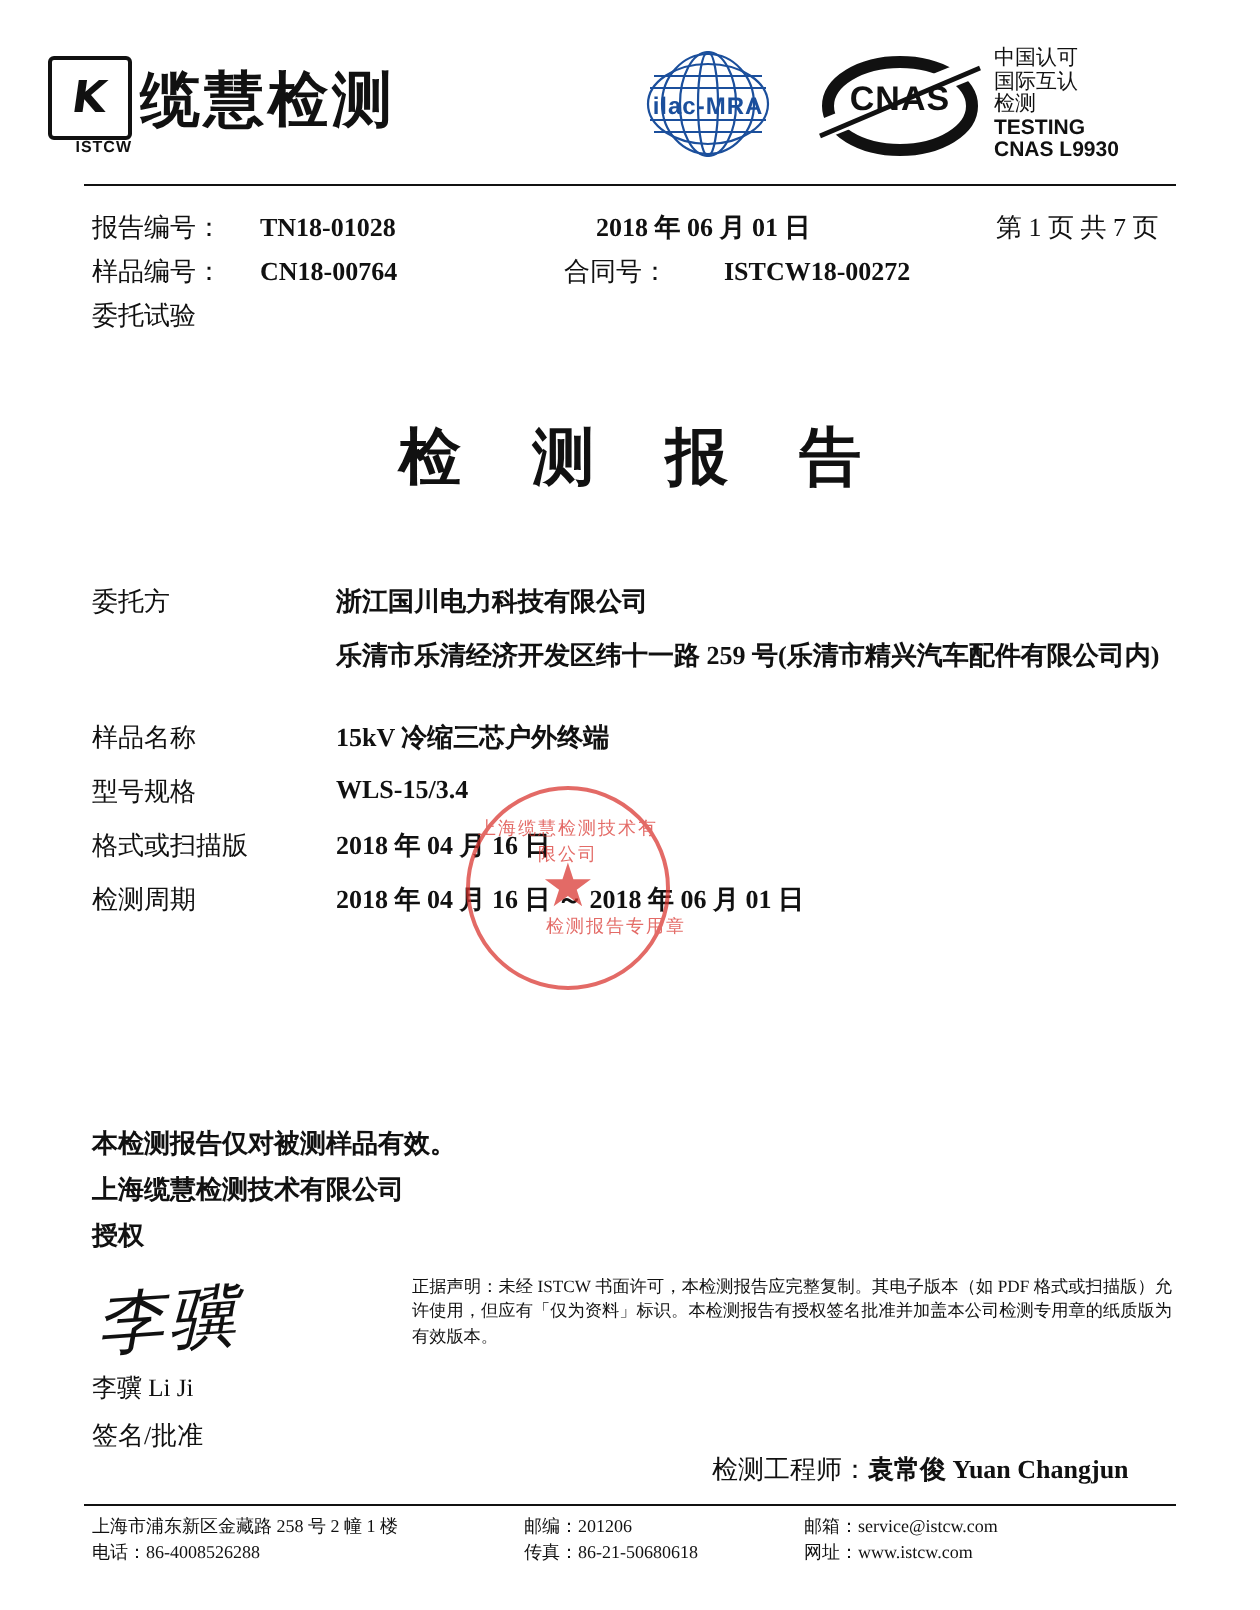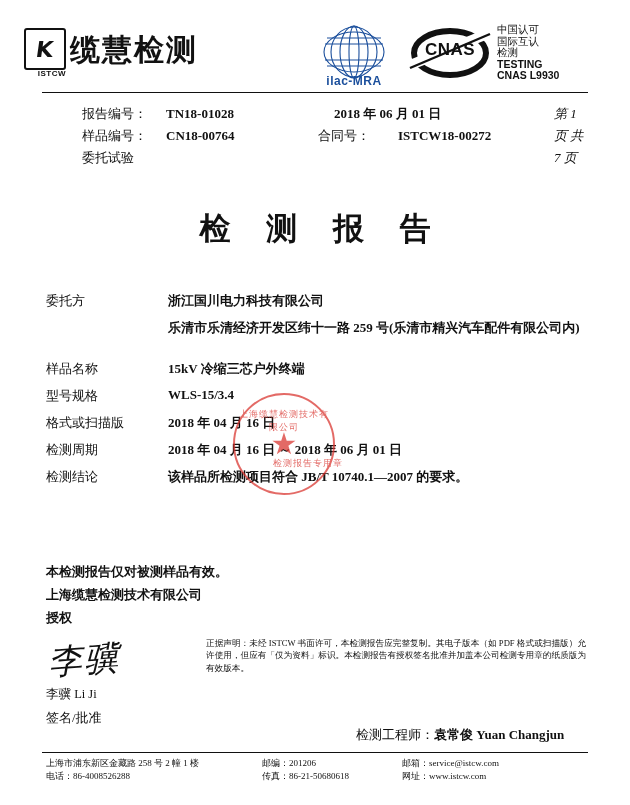--- a/index.html
+++ b/index.html
@@ -84,21 +84,20 @@
     position: absolute;
     left: 0;
     top: 22px;
     width: 76px;
     text-align: center;
     font-family: "Liberation Sans", sans-serif;
     font-size: 12px;
     font-weight: bold;
     color: #1b4f9c;
     letter-spacing: 0.5px;
-    margin-top: 28px;
   }
 
   .cnas {
     position: absolute;
     left: 408px;
     top: 12px;
     width: 84px;
     height: 54px;
   }
   .cnas-text {
@@ -140,36 +139,35 @@
     position: absolute;
     left: 46px;
     top: 103px;
     width: 540px;
     font-size: 13px;
     line-height: 22px;
   }
   .info-row {
     position: relative;
     height: 22px;
-    margin-left: 36px;
   }
   .lbl {
     position: absolute;
     left: 0;
     font-size: 13px;
   }
   .val {
     position: absolute;
     font-size: 13px;
     font-weight: bold;
     font-family: "Liberation Serif", serif;
   }
   .r1-no { left: 84px; }
   .r1-date { left: 252px; }
-  .r1-pages { left: 472px; font-weight: normal; font-style: italic; }
+  .r1-pages { left: 452px; font-weight: normal; }
   .r2-no { left: 84px; }
   .r2-contract-lbl { left: 236px; }
   .r2-contract { left: 316px; }
   .r3 { left: 0; font-size: 13px; }
 
   
   .title {
     position: absolute;
     top: 208px;
     left: 0;
@@ -407,24 +405,20 @@
       <span class="f-val">WLS-15/3.4</span>
     </div>
     <div class="frow">
       <span class="f-lbl">格式或扫描版</span>
       <span class="f-val">2018 年 04 月 16 日</span>
     </div>
     <div class="frow">
       <span class="f-lbl">检测周期</span>
       <span class="f-val">2018 年 04 月 16 日 ～ 2018 年 06 月 01 日</span>
     </div>
-    <div class="frow">
-      <span class="f-lbl">检测结论</span>
-      <span class="f-val">该样品所检测项目符合 JB/T 10740.1—2007 的要求。</span>
-    </div>
   </div>
 
   <div class="seal">
     <div class="seal-top">上海缆慧检测技术有限公司</div>
     <div class="star">★</div>
     <div class="seal-bottom">检测报告专用章</div>
   </div>
 
   <div class="validity">
     <span class="ln">本检测报告仅对被测样品有效。</span>

